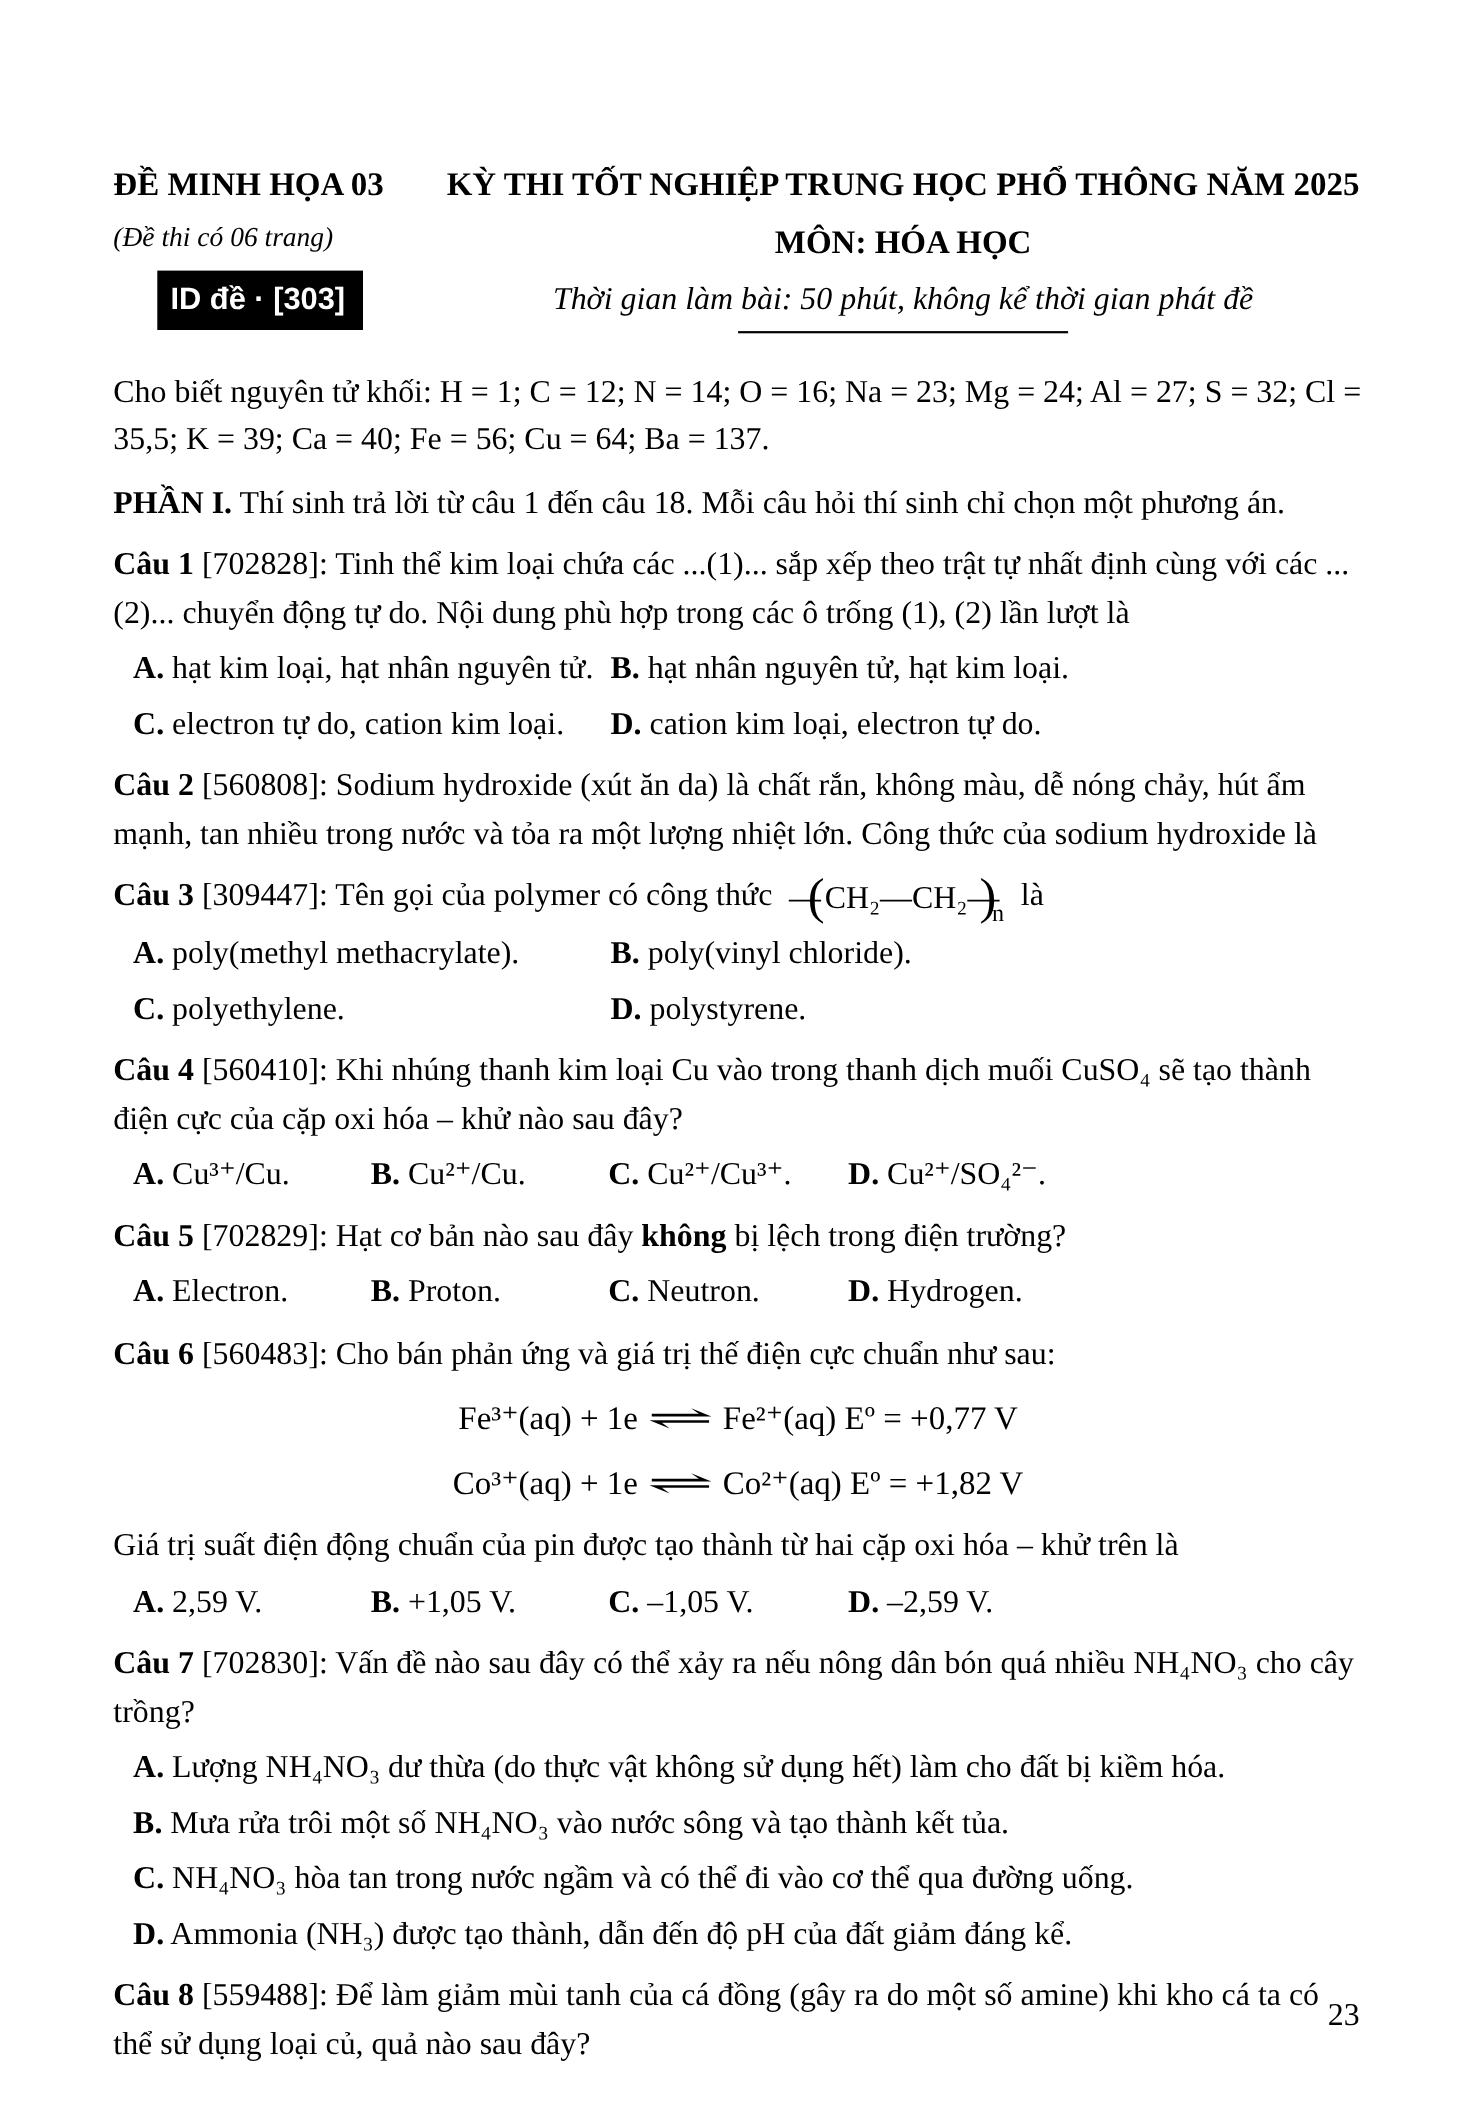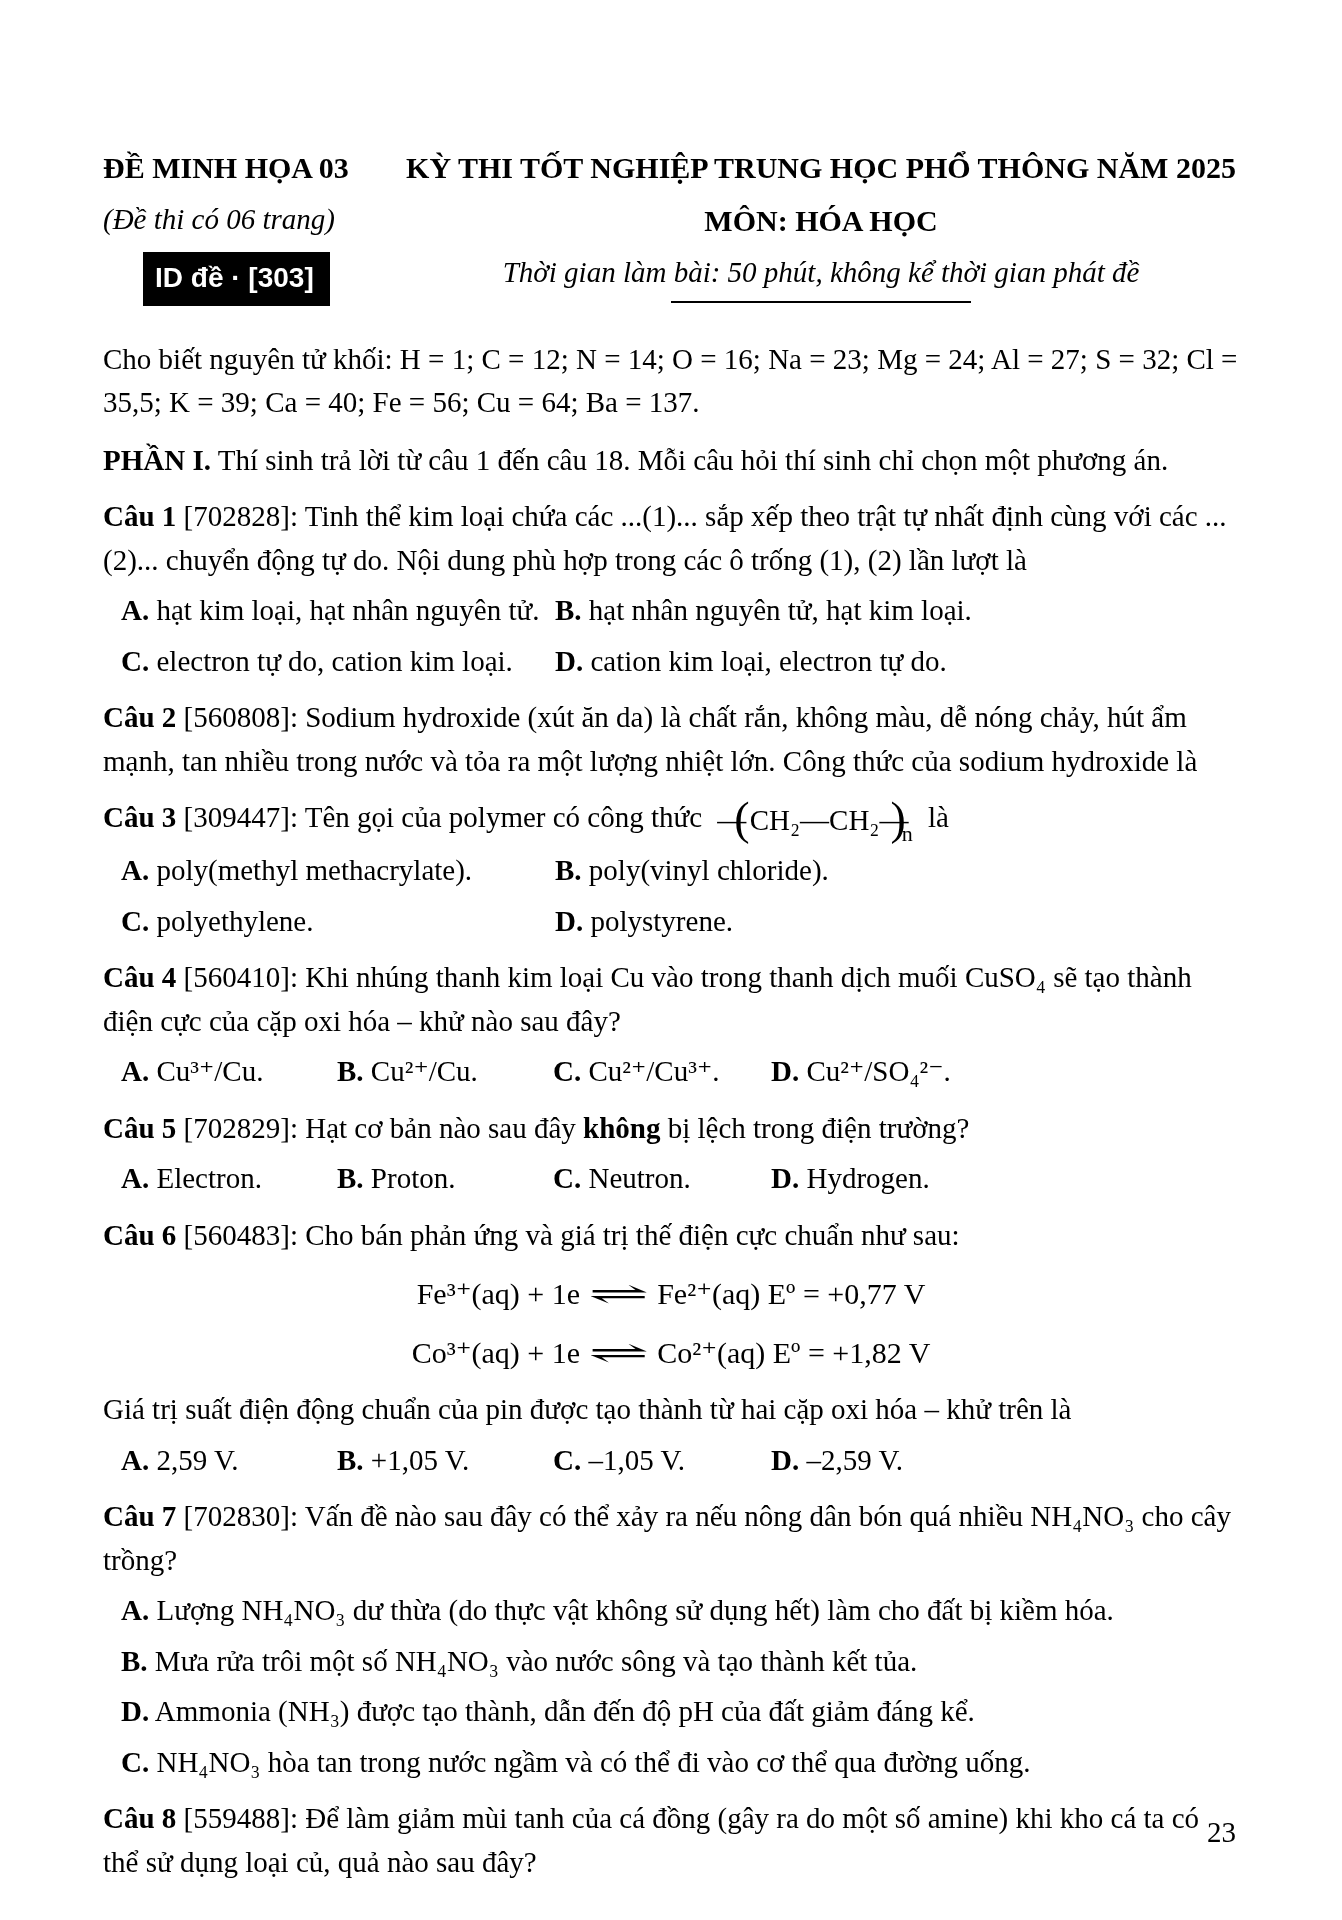--- a/index.html
+++ b/index.html
@@ -12,21 +12,21 @@
     color:#000;
     font-family:"Liberation Serif","DejaVu Serif",serif;
     font-size:29px;
     line-height:1.5;
     overflow:hidden;
   }
   .header{display:flex;align-items:flex-start;}
   .header-left{width:300px;flex:0 0 300px;}
   .header-right{flex:1;text-align:center;}
   .exam-code{font-weight:bold;font-size:30px;white-space:nowrap;}
-  .pages-note{font-style:italic;font-size:29px;margin-top:8px;white-space:nowrap;}
+  .pages-note{font-style:italic;font-size:25px;margin-top:8px;white-space:nowrap;}
   .id-badge{
     display:inline-block;margin-top:10px;
     background:#000;color:#fff;
     font-family:"Liberation Sans","DejaVu Sans",sans-serif;
     font-weight:bold;font-size:28px;
     padding:5px 16px 7px 12px;
     margin-left:40px;
   }
   .main-title{font-weight:bold;font-size:30px;white-space:nowrap;}
   .subject{font-weight:bold;font-size:30px;margin-top:8px;}
@@ -175,22 +175,22 @@
   </div>
 
   <div class="q">
     <div>
       <span class="b">Câu 7</span>
       <span>[702830]:</span>
       <span>Vấn đề nào sau đây có thể xảy ra nếu nông dân bón quá nhiều NH₄NO₃ cho cây trồng?</span>
     </div>
     <div class="optline"><span class="okey">A.</span> <span>Lượng NH₄NO₃ dư thừa (do thực vật không sử dụng hết) làm cho đất bị kiềm hóa.</span></div>
     <div class="optline"><span class="okey">B.</span> <span>Mưa rửa trôi một số NH₄NO₃ vào nước sông và tạo thành kết tủa.</span></div>
+    <div class="optline"><span class="okey">C.</span> <span>NH₄NO₃ hòa tan trong nước ngầm và có thể đi vào cơ thể qua đường uống.</span></div>
     <div class="optline"><span class="okey">D.</span> <span>Ammonia (NH₃) được tạo thành, dẫn đến độ pH của đất giảm đáng kể.</span></div>
-    <div class="optline"><span class="okey">C.</span> <span>NH₄NO₃ hòa tan trong nước ngầm và có thể đi vào cơ thể qua đường uống.</span></div>
   </div>
 
   <div class="q">
     <div>
       <span class="b">Câu 8</span>
       <span>[559488]:</span>
       <span>Để làm giảm mùi tanh của cá đồng (gây ra do một số amine) khi kho cá ta có thể sử dụng loại củ, quả nào sau đây?</span>
     </div>
 
   </div>

